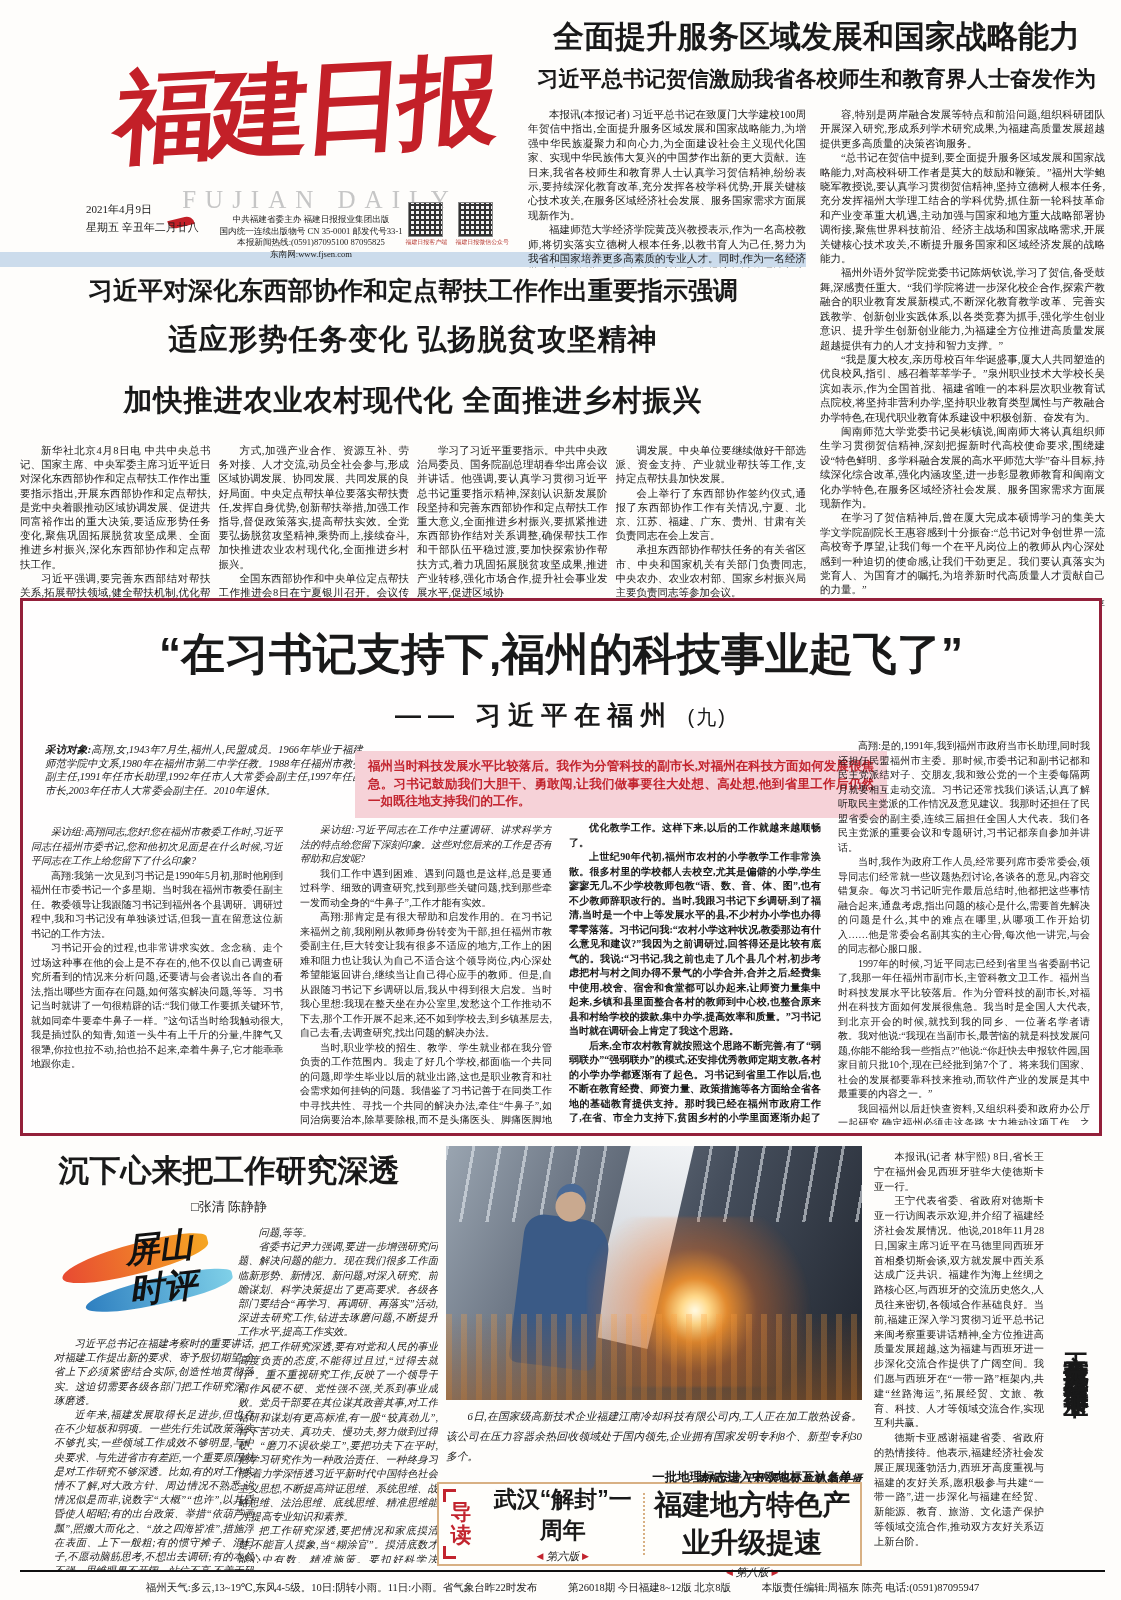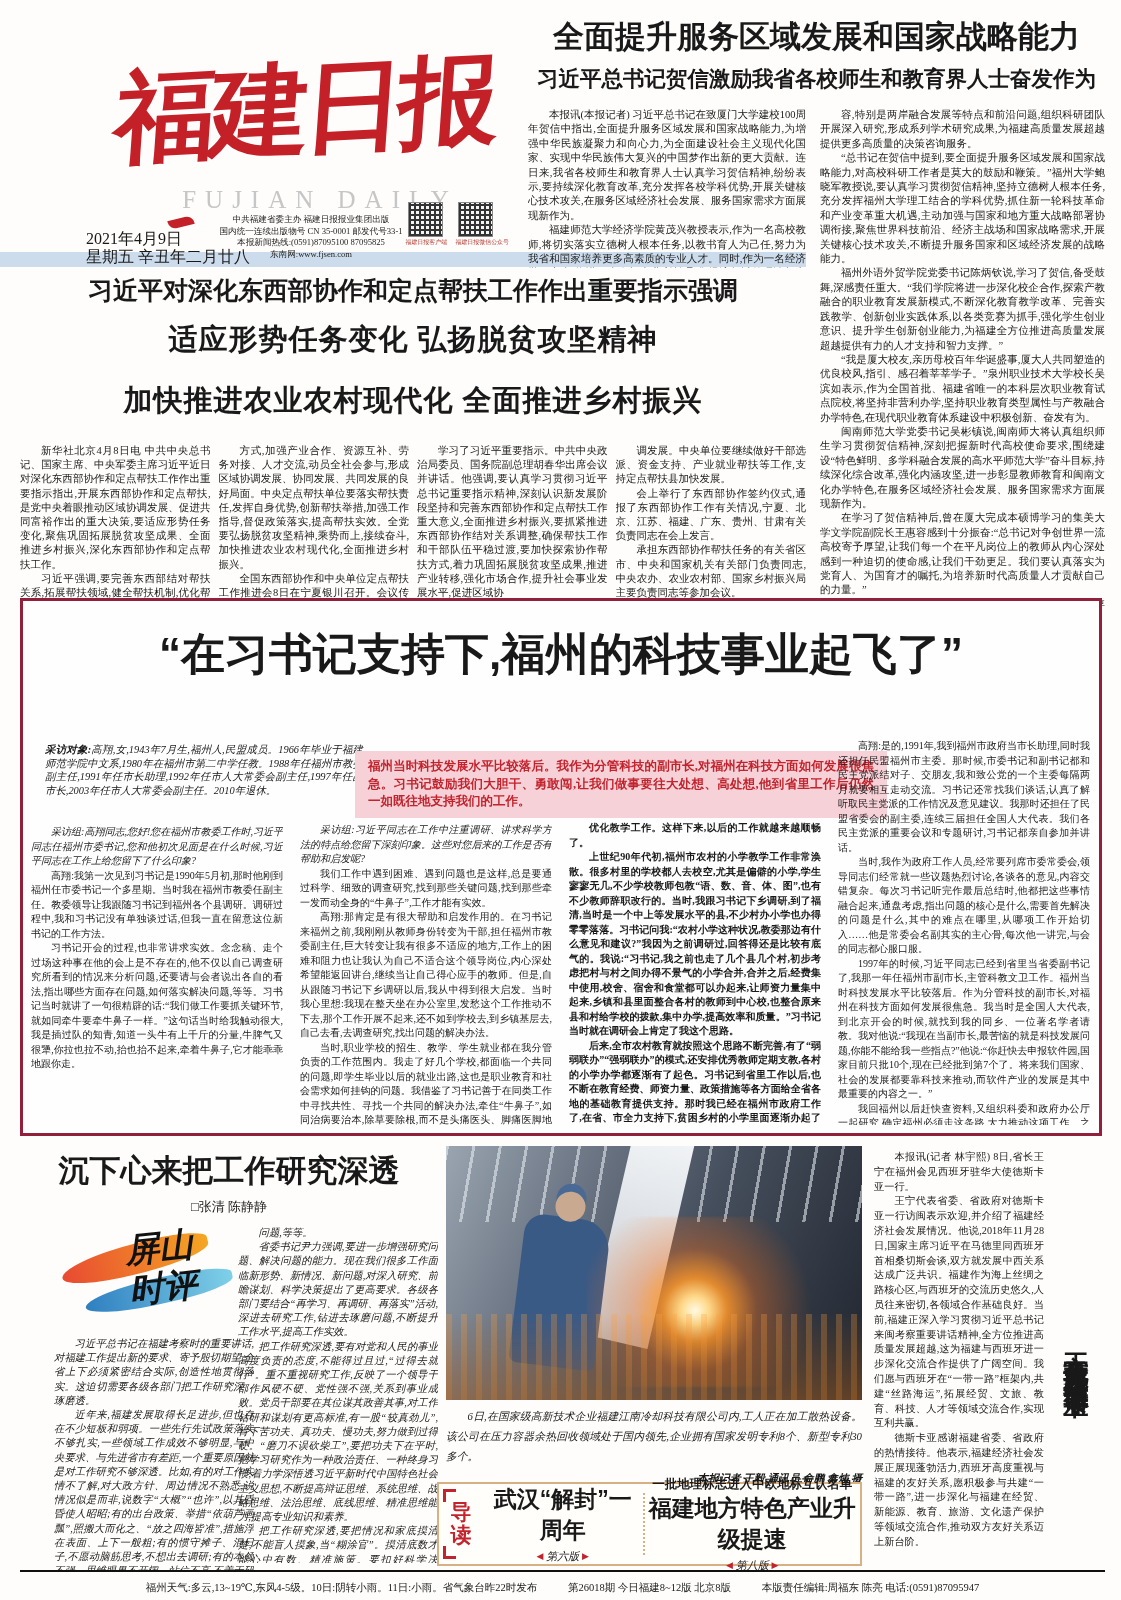--- a/index.html
+++ b/index.html
@@ -11,21 +11,21 @@
 
   
   .band{position:absolute;left:0;top:252px;width:806px;height:15px;background:#ccdcec;}
   .logo{position:absolute;left:84px;top:30px;width:440px;height:165px;text-align:center;
         font-size:100px;line-height:160px;font-weight:900;color:#c32028;
         transform:skewX(-7deg) rotate(-3deg);letter-spacing:-6px;}
   .logo-en{position:absolute;left:150px;top:186px;width:340px;text-align:center;
         font-size:25px;letter-spacing:9px;color:#c6c6c6;}
   .flourish{position:absolute;left:168px;top:218px;width:26px;height:9px;background:#c32028;
         border-radius:0 8px 0 8px;transform:rotate(-14deg);}
-  .dateblock{position:absolute;left:86px;top:230px;font-size:16px;line-height:18px;}
+  .dateblock{position:absolute;left:86px;top:200px;font-size:11px;line-height:18px;}
   .pub{position:absolute;left:205px;top:214px;width:212px;font-size:8.6px;line-height:11.5px;text-align:center;color:#222;}
   .qr{position:absolute;top:202px;width:46px;text-align:center;}
   .qr1{left:402px;} .qr2{left:452px;}
   .qrbox{width:33px;height:33px;margin:0 auto;border:1px solid #888;background:
      repeating-linear-gradient(0deg,#333 0 2px,transparent 2px 5px),
      repeating-linear-gradient(90deg,#333 0 2px,#f4f4f4 2px 5px);}
   .qrlabel{font-size:7px;color:#b5342c;white-space:nowrap;transform:scale(.85);transform-origin:center;}
 
   
   .greeting{position:absolute;left:528px;top:16px;width:577px;height:600px;}
@@ -102,21 +102,21 @@
           position:relative;}
   .glabel:before{content:"";position:absolute;left:4px;top:-12px;width:10px;height:10px;
           border-left:3px solid #c2242e;border-top:3px solid #c2242e;}
   .glabel:after{content:"";position:absolute;left:4px;bottom:-12px;width:10px;height:10px;
           border-left:3px solid #c2242e;border-bottom:3px solid #c2242e;}
   .gitem1{flex:1;text-align:center;}
   .gitem1 .t{font-size:23px;font-weight:900;}
   .gdivider{border-left:2px dotted #d8b083;height:62px;}
   .gitem2{flex:1.35;text-align:center;}
   .gitem2 .k{font-size:12.5px;font-weight:700;}
-  .gitem2 .t{font-size:23px;font-weight:900;margin-top:0;}
+  .gitem2 .t{font-size:28px;font-weight:900;margin-top:0;}
   .gpage{font-size:11px;font-style:italic;margin-top:3px;}
   .tri{color:#c2242e;font-size:9px;vertical-align:1px;}
 
   
   .meeting{position:absolute;left:868px;top:1146px;width:237px;height:420px;}
   .mbody{position:absolute;left:6px;top:4px;width:170px;height:412px;font-size:10.2px;line-height:14.8px;
          text-align:justify;overflow:hidden;}
   .mtitle{position:absolute;right:0;top:0;height:418px;width:56px;writing-mode:vertical-rl;
           text-orientation:upright;font-size:25px;font-weight:900;letter-spacing:3px;
           display:flex;align-items:center;justify-content:center;}
@@ -197,20 +197,24 @@
       <div class="dcol">
           <p class="para">调发展。中央单位要继续做好干部选派、资金支持、产业就业帮扶等工作,支持定点帮扶县加快发展。</p>
           <p class="para">会上举行了东西部协作签约仪式,通报了东西部协作工作有关情况,宁夏、北京、江苏、福建、广东、贵州、甘肃有关负责同志在会上发言。</p>
           <p class="para">承担东西部协作帮扶任务的有关省区市、中央和国家机关有关部门负责同志,中央农办、农业农村部、国家乡村振兴局主要负责同志等参加会议。</p>
         </div>
     </div>
   </section>
 
   <section class="feature">
     <h1 class="sans">“在习书记支持下,福州的科技事业起飞了”</h1>
+    <h2 class="sans">
+      <span>—— 习近平在福州</span>
+      <span class="note">(九)</span>
+    </h2>
     <div class="intro">
       <span class="lbl">采访对象:</span><span>高翔,女,1943年7月生,福州人,民盟成员。1966年毕业于福建师范学院中文系,1980年在福州市第二中学任教。1988年任福州市教委副主任,1991年任市长助理,1992年任市人大常委会副主任,1997年任副市长,2003年任市人大常委会副主任。2010年退休。</span>
     </div>
     <div class="pull">福州当时科技发展水平比较落后。我作为分管科技的副市长,对福州在科技方面如何发展很焦急。习书记鼓励我们大胆干、勇敢闯,让我们做事要往大处想、高处想,他到省里工作后仍然一如既往地支持我们的工作。</div>
     <div class="fcol fcol1">
         <p class="para kai">采访组:高翔同志,您好!您在福州市教委工作时,习近平同志任福州市委书记,您和他初次见面是在什么时候,习近平同志在工作上给您留下了什么印象?</p>
         <p class="para">高翔:我第一次见到习书记是1990年5月初,那时他刚到福州任市委书记一个多星期。当时我在福州市教委任副主任。教委领导让我跟随习书记到福州各个县调研。调研过程中,我和习书记没有单独谈过话,但我一直在留意这位新书记的工作方法。</p>
         <p class="para">习书记开会的过程,也非常讲求实效。念念稿、走个过场这种事在他的会上是不存在的,他不仅以自己调查研究所看到的情况来分析问题,还要请与会者说出各自的看法,指出哪些方面存在问题,如何落实解决问题,等等。习书记当时就讲了一句很精辟的话:“我们做工作要抓关键环节,就如同牵牛要牵牛鼻子一样。”这句话当时给我触动很大,我是插过队的知青,知道一头牛有上千斤的分量,牛脾气又很犟,你拉也拉不动,抬也抬不起来,牵着牛鼻子,它才能乖乖地跟你走。</p>
       </div>
     <div class="fcol fcol2">

